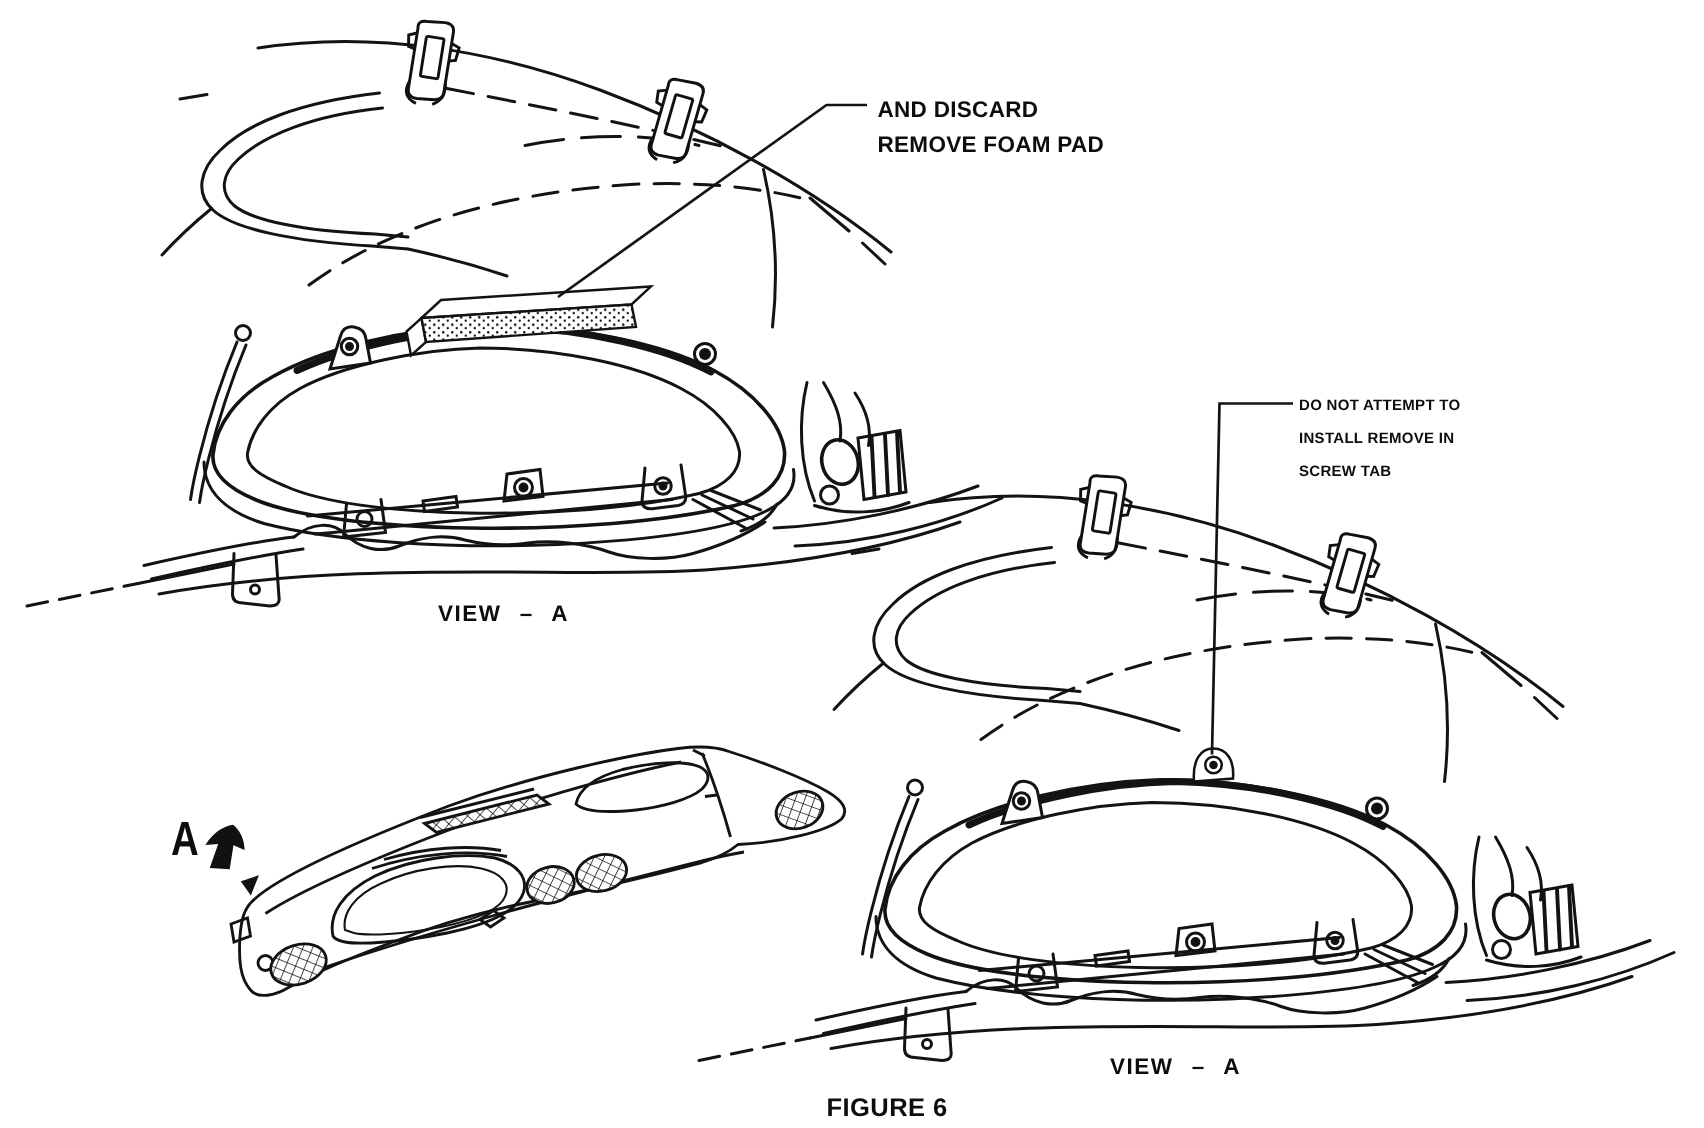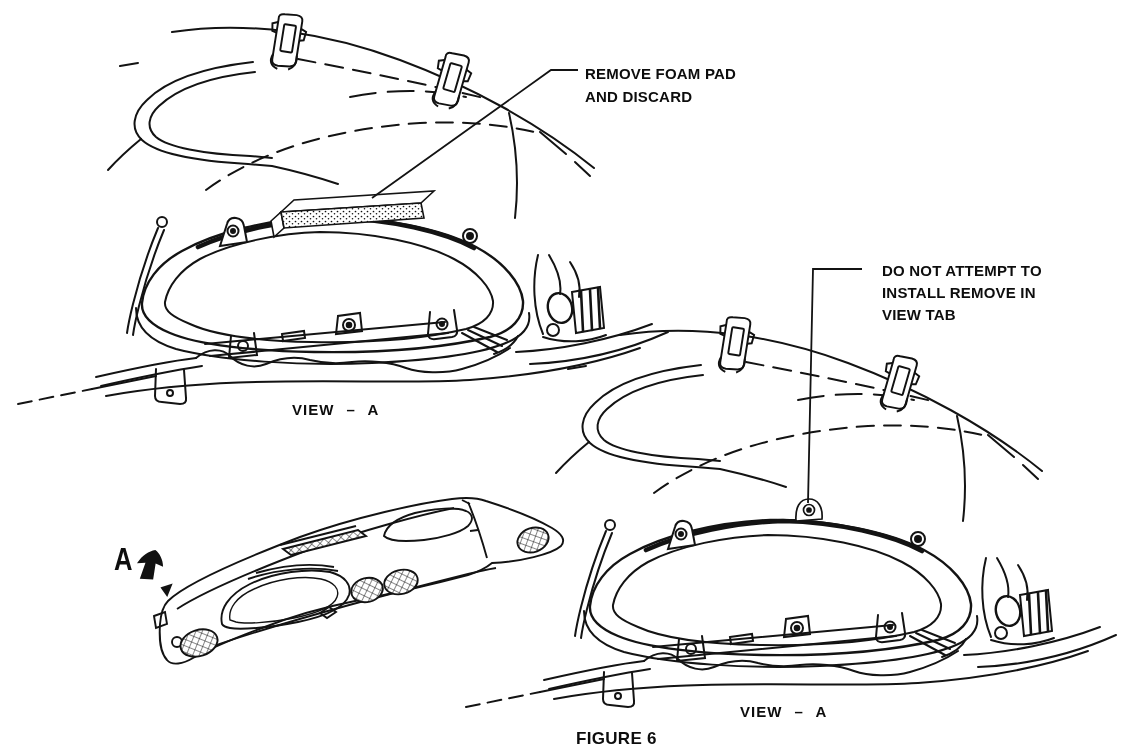--- a/index.html
+++ b/index.html
@@ -1,23 +1,23 @@
 <!DOCTYPE html>
 <html><head>
 <meta charset="utf-8">
 <style>
   html,body{margin:0;padding:0;}
   body{width:1136px;height:752px;background:#ffffff;position:relative;font-family:"Liberation Sans",sans-serif;overflow:hidden;}
   .label{position:absolute;color:#0d0d0d;font-weight:700;}
   .lbl-foam{left:585px;top:62px;font-size:15px;line-height:23px;letter-spacing:.2px;}
-  .lbl-screw{left:866px;top:260px;font-size:15px;line-height:22px;letter-spacing:.2px;margin-left:16px;}
+  .lbl-screw{left:866px;top:260px;font-size:10px;line-height:22px;letter-spacing:.2px;}
   .lbl-viewa-left{left:292px;top:401px;font-size:15px;word-spacing:7px;letter-spacing:1px;}
   .lbl-viewa-right{left:740px;top:703px;font-size:15px;word-spacing:7px;letter-spacing:1px;}
   .lbl-a{left:114px;top:541px;font-size:32px;transform:scaleX(.8);transform-origin:left top;}
-  .lbl-fig{left:576px;top:729px;font-size:17px;letter-spacing:.3px;}
+  .lbl-fig{left:551px;top:729px;font-size:17px;letter-spacing:.3px;}
   svg{position:absolute;left:0;top:0;}
 </style>
 </head>
 <body>
 
 <svg width="1136" height="752" viewBox="0 0 1136 752">
   <defs>
     <pattern id="xh" width="6" height="6" patternUnits="userSpaceOnUse" patternTransform="rotate(40)">
       <rect width="6" height="6" fill="#ffffff"></rect>
       <path d="M0,0 L0,6 M0,0 L6,0" stroke="#111" stroke-width="1"></path>
@@ -152,26 +152,26 @@
     <path d="M 283,549 L 358,530 L 366,536 L 291,555 Z" fill="url(#xh)"></path>
     <path d="M 280,545 L 356,526"></path>
     <path d="M 462,500 L 470,504 M 470,531 L 478,530"></path>
     <path d="M 320,613 L 329,607 L 336,612 L 327,618 Z"></path>
   </g>
 
   <path transform="rotate(16 150 565)" d="M 151,549 C 156,551 161,556 163,563 L 155,562 L 157,578 L 144,581 L 145,564 L 137,567 C 140,557 145,552 151,549 Z" fill="#111"></path>
 </svg>
 
 <div class="label lbl-foam">
+  <div>AND DISCARD</div>
   <div>REMOVE FOAM PAD</div>
-  <div>AND DISCARD</div>
 </div>
 
 <div class="label lbl-screw">
   <div>DO NOT ATTEMPT TO</div>
   <div>INSTALL REMOVE IN</div>
-  <div>VIEW TAB</div>
+  <div>SCREW TAB</div>
 </div>
 
 <div class="label lbl-viewa-left">VIEW – A</div>
 <div class="label lbl-viewa-right">VIEW – A</div>
 <div class="label lbl-a">A</div>
 <div class="label lbl-fig">FIGURE 6</div>
 
 </body></html>

